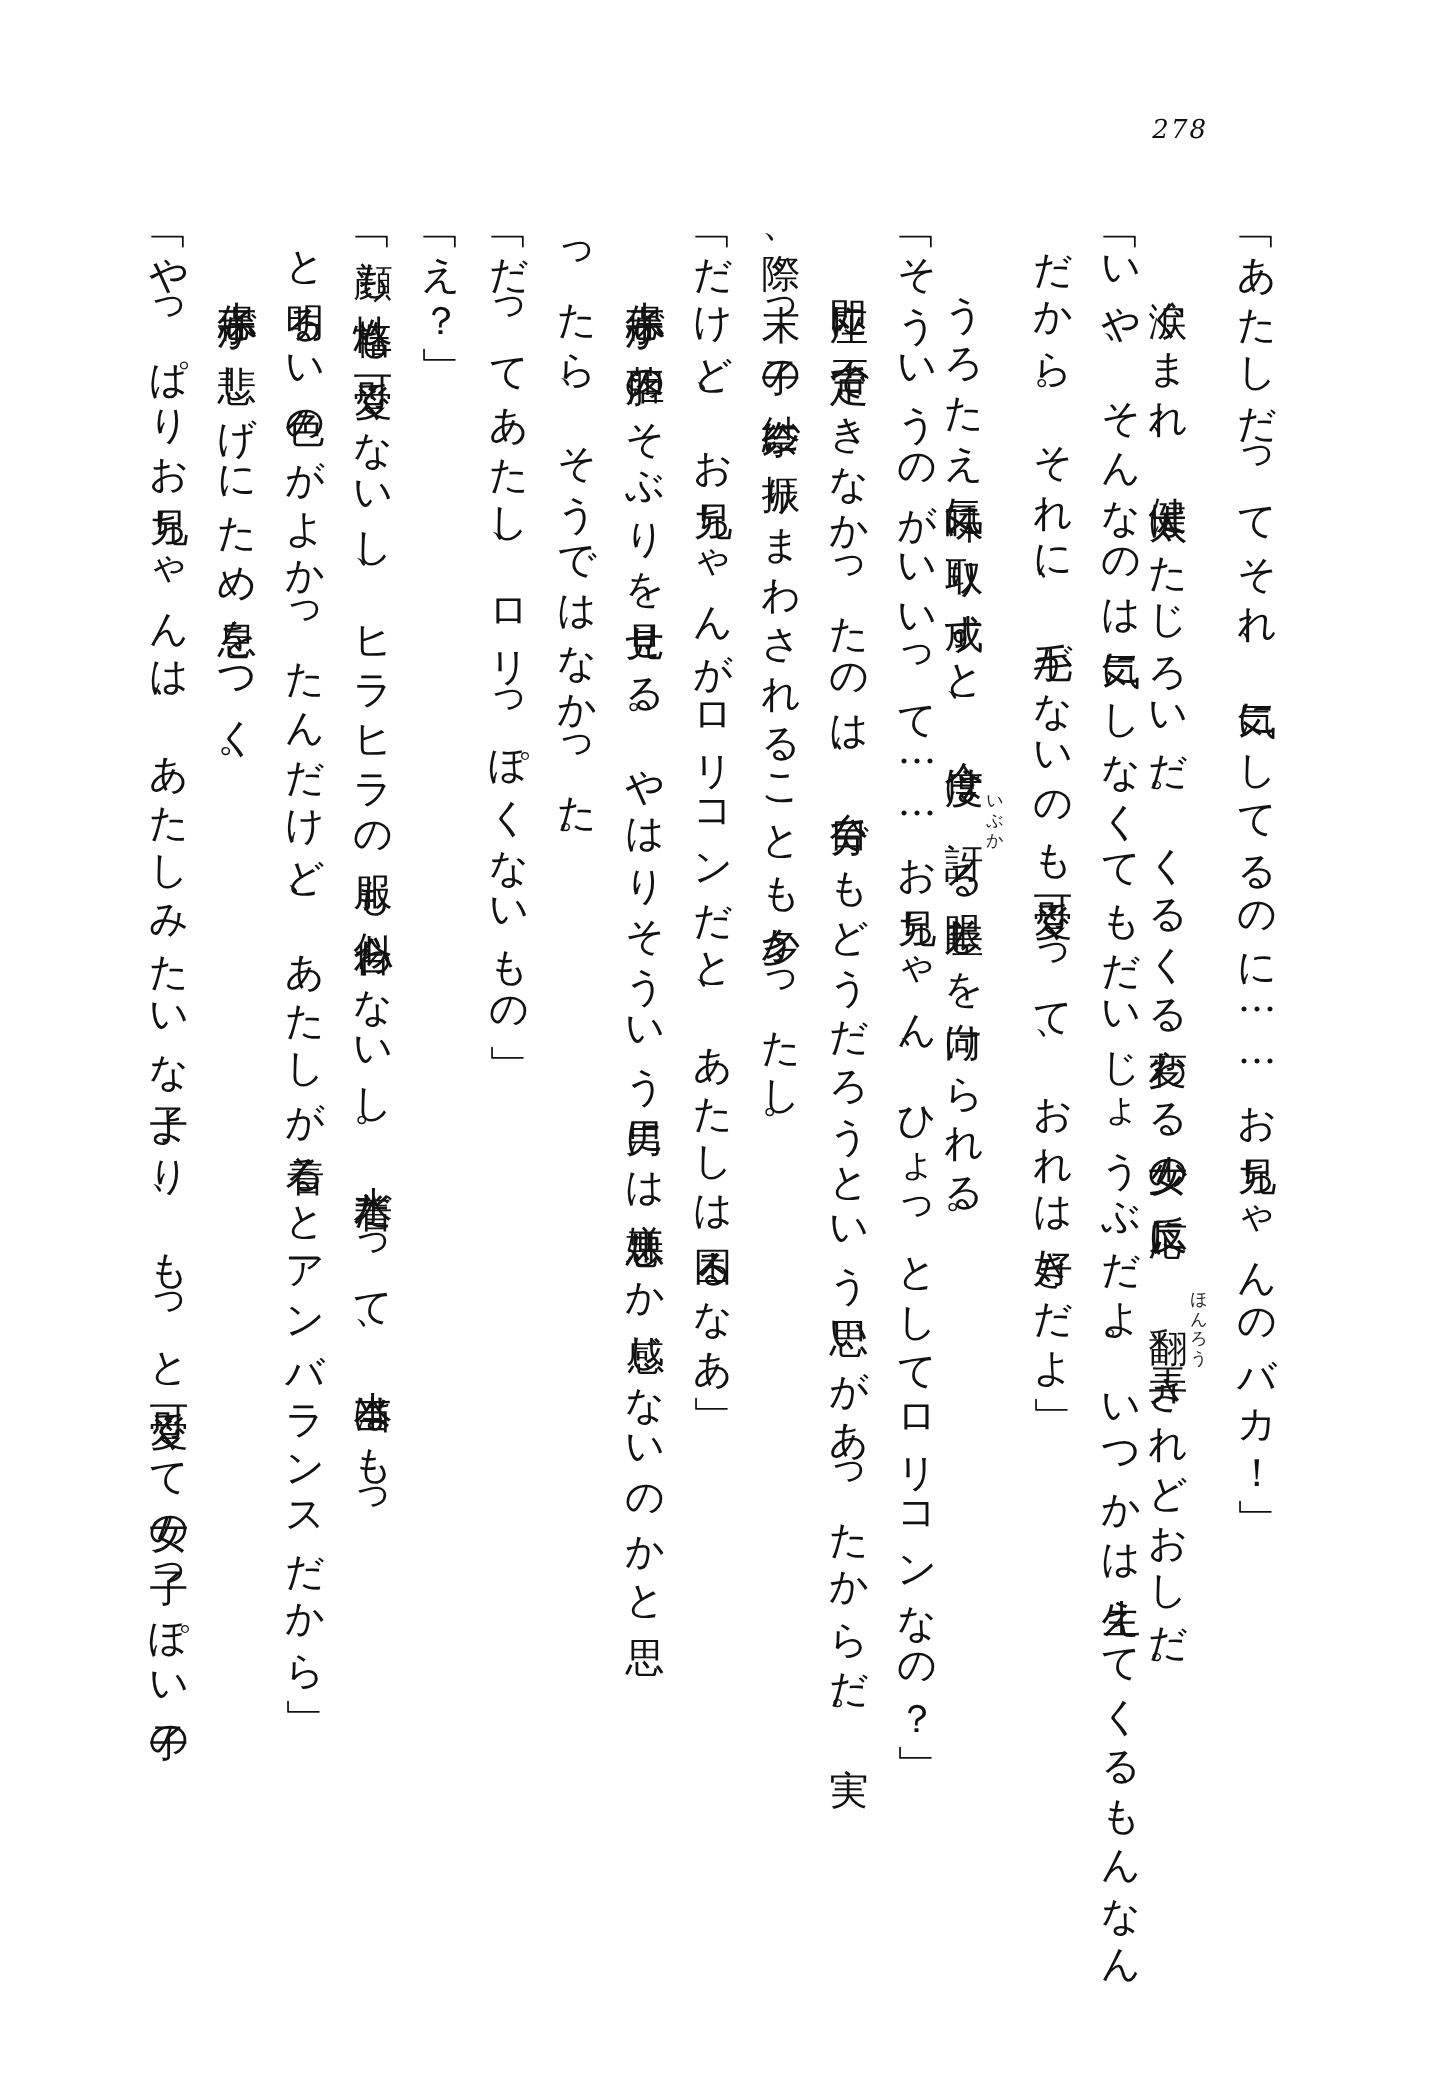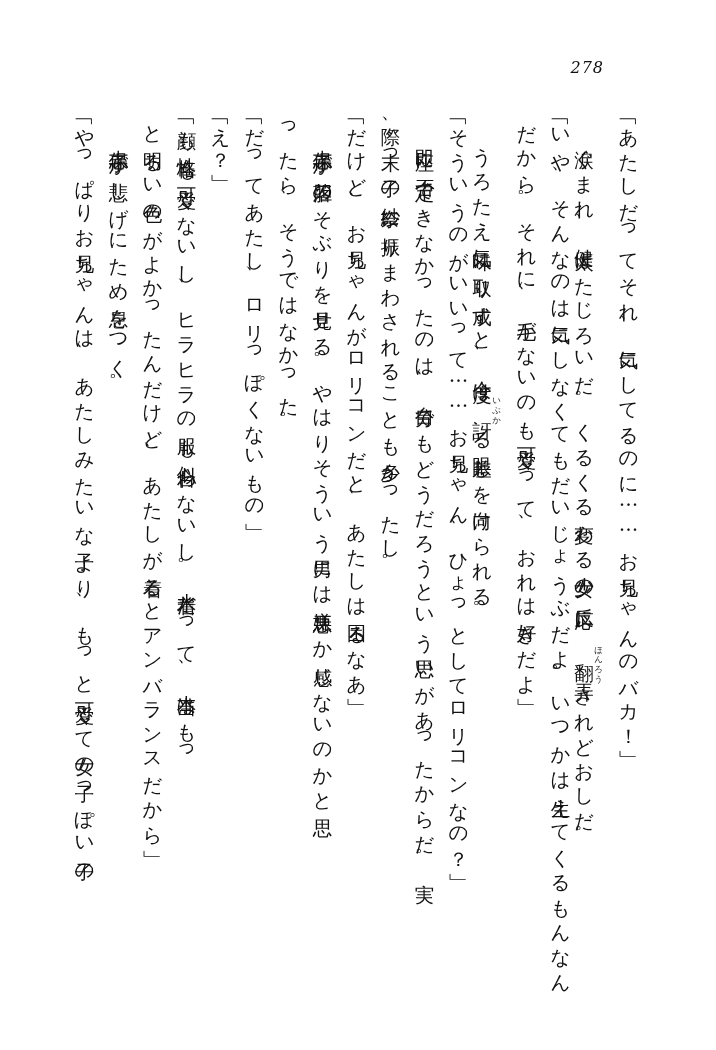--- a/index.html
+++ b/index.html
@@ -21,21 +21,21 @@
     inset: 0;
     background: #ffffff;
   }
 
   
   #page-number {
     position: absolute;
     top: 58px;
     right: 112px;
     font-family: "DejaVu Serif", "Liberation Serif", serif;
-    font-size: 16px;
+    font-size: 13px;
     font-style: italic;
     letter-spacing: 1px;
     color: #111;
   }
 
   
   #text-block {
     position: absolute;
     top: 112px;
     right: 78px;

